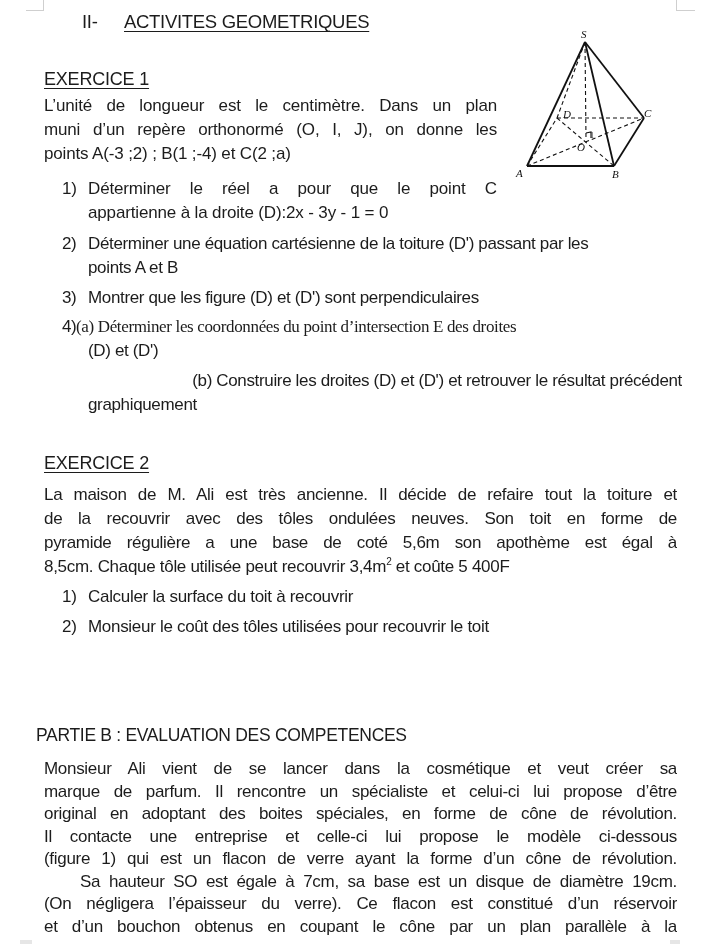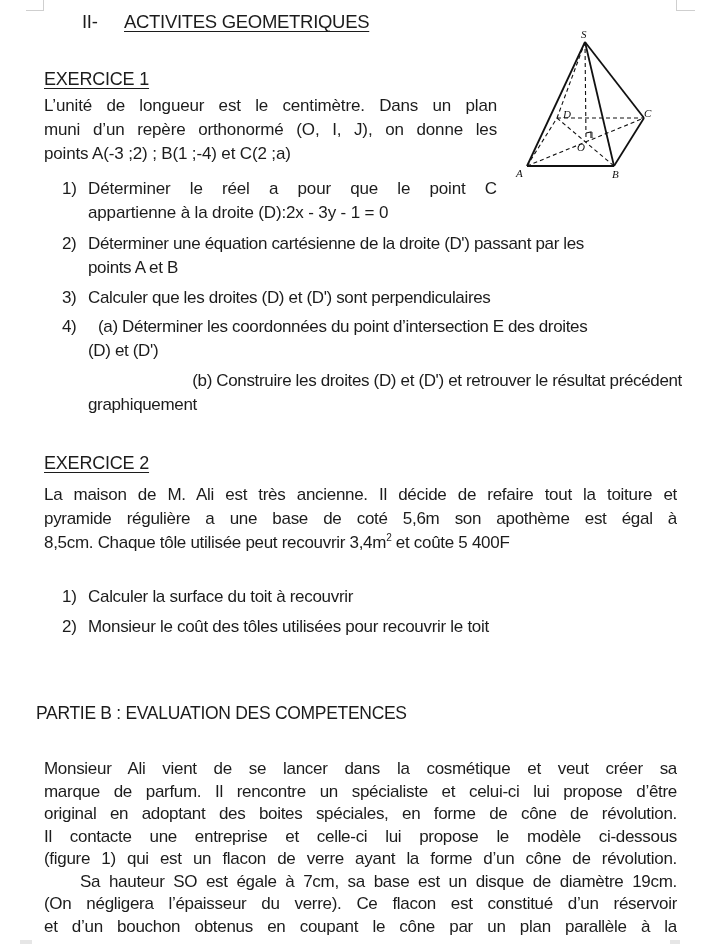--- a/index.html
+++ b/index.html
@@ -19,21 +19,21 @@
   .title-num { display: inline-block; width: 42px; }
   .u { text-decoration: underline; text-underline-offset: 3px; text-decoration-thickness: 1px; }
 
   .h-ex { font-size: 18px; letter-spacing: -0.2px; }
   .para { font-size: 17px; line-height: 24px; letter-spacing: -0.15px; }
   .justify { text-align: justify; text-align-last: justify; white-space: normal; }
   .line { display: block; height: 24px; overflow: hidden; }
   .num { display: inline-block; width: 26px; }
 
   .figure { position: absolute; left: 500px; top: 20px; width: 170px; height: 165px; }
-  .partb { left: 36px; top: 703px; font-size: 17.5px; letter-spacing: -0.3px; }
+  .partb { left: 36px; top: 725px; font-size: 17.5px; letter-spacing: -0.3px; }
 </style>
 </head>
 <body>
 
 <div class="corner corner-tl"></div>
 <div class="corner corner-tr"></div>
 <div class="corner corner-bl"></div>
 <div class="corner corner-br"></div>
 
 <div class="abs title-row">
@@ -82,48 +82,49 @@
   <span class="num abs" style="left:0; top:0;">1)</span>
   <div style="margin-left:26px;">
     <span class="line justify">Déterminer le réel a pour que le point C</span>
     <span class="line">appartienne à la droite (D):2x - 3y - 1 = 0</span>
   </div>
 </div>
 
 <div class="abs para" style="left:62px; top:232px; width:620px; letter-spacing:-0.35px;">
   <span class="num abs" style="left:0; top:0;">2)</span>
   <div style="margin-left:26px;">
-    <span class="line">Déterminer une équation cartésienne de la droite (D') passant par les</span>
+    <span class="line">Déterminer une équation cartésienne de la toiture (D') passant par les</span>
     <span class="line">points A et B</span>
   </div>
 </div>
 
 <div class="abs para" style="left:62px; top:286px; width:620px; letter-spacing:-0.35px;">
   <span class="num abs" style="left:0; top:0;">3)</span>
   <div style="margin-left:26px;">
-    <span class="line">Calculer que les droites (D) et (D') sont perpendiculaires</span>
+    <span class="line">Montrer que les figure (D) et (D') sont perpendiculaires</span>
   </div>
 </div>
 
 <div class="abs para" style="left:62px; top:315px; width:620px; letter-spacing:-0.35px;">
   <span class="num abs" style="left:0; top:0;">4)</span>
-  <div style="margin-left:36px;">
+  <div style="margin-left:14px;font-family:Liberation Serif, serif;">
     <span class="line">(a) Déterminer les coordonnées du point d’intersection E des droites</span>
   </div>
   <div style="margin-left:26px;">
     <span class="line">(D) et (D')</span>
     <span class="line" style="margin-top:6px;text-align:right;">(b) Construire les droites (D) et (D') et retrouver le résultat précédent</span>
     <span class="line">graphiquement</span>
   </div>
 </div>
 
 <div class="abs h-ex u" style="left:44px; top:453px;">EXERCICE 2</div>
 
 <div class="abs para" style="left:44px; top:483px; width:633px; letter-spacing:-0.3px;">
   <span class="line justify">La maison de M. Ali est très ancienne. Il décide de refaire tout la toiture et</span>
+  <span class="line justify">de la recouvrir avec des tôles ondulées neuves. Son toit en forme de</span>
   <span class="line justify">pyramide régulière a une base de coté 5,6m son apothème est égal à</span>
   <span class="line"><span>8,5cm. Chaque tôle utilisée peut recouvrir 3,4m</span><sup style="font-size:10px; line-height:0;">2</sup><span> et coûte 5 400F</span></span>
 </div>
 
 <div class="abs para" style="left:62px; top:585px; letter-spacing:-0.3px;">
   <span class="num">1)</span><span>Calculer la surface du toit à recouvrir</span>
 </div>
 <div class="abs para" style="left:62px; top:615px; letter-spacing:-0.3px;">
   <span class="num">2)</span><span>Monsieur le coût des tôles utilisées pour recouvrir le toit</span>
 </div>

